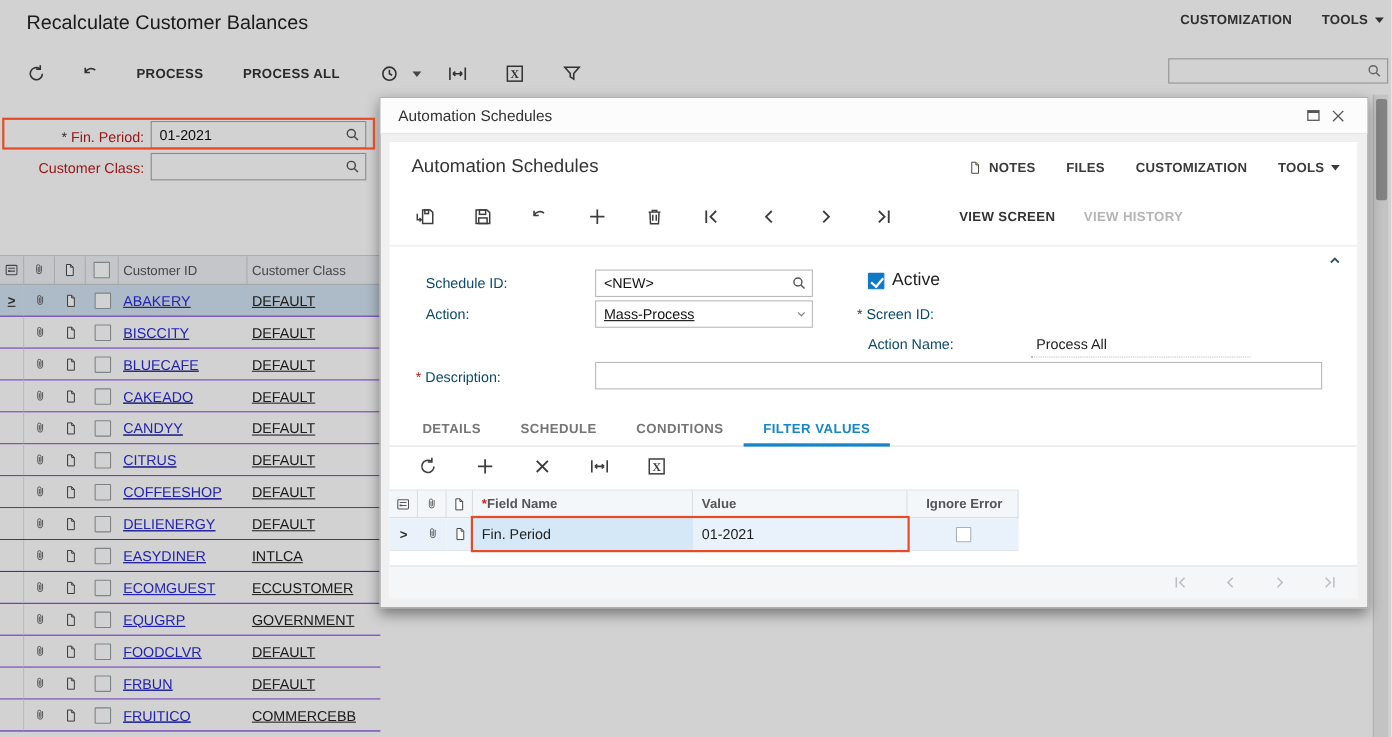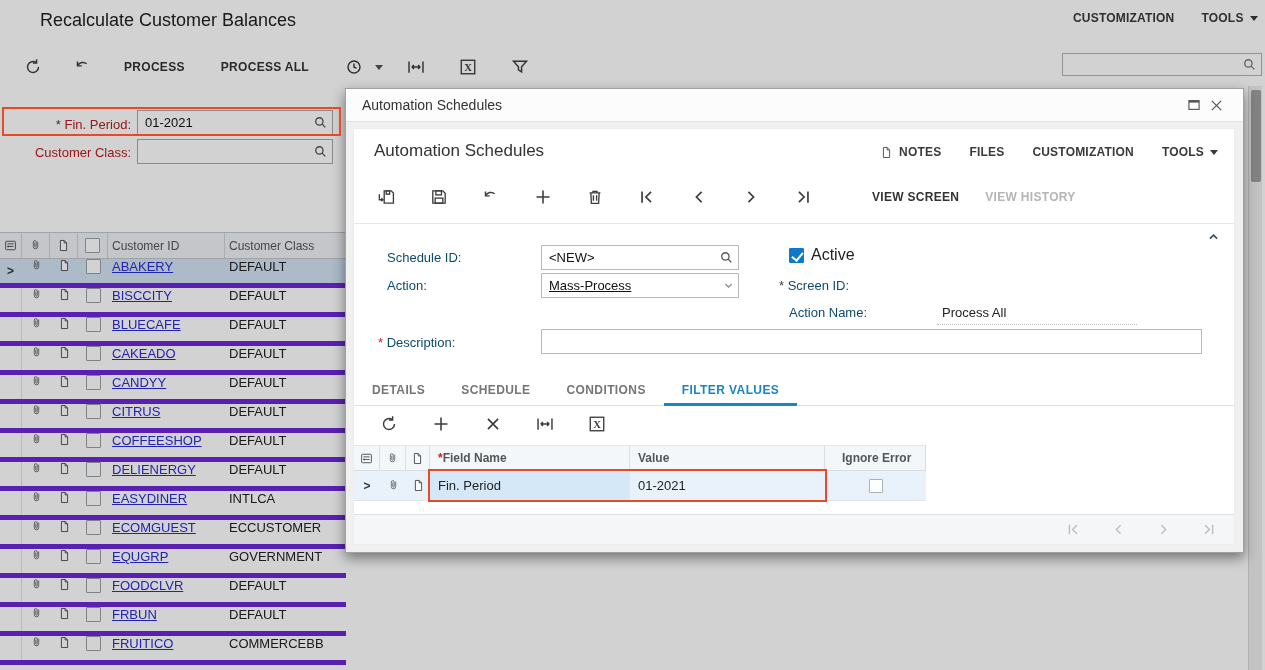--- a/index.html
+++ b/index.html
@@ -12,21 +12,21 @@
   *{box-sizing:border-box;margin:0;padding:0;}
   html,body{width:1265px;height:670px;overflow:hidden;}
   body{position:relative;font-family:"Liberation Sans",sans-serif;background:#fff;color:var(--ink);}
   svg{display:block;}
   .ic16{width:18px;height:18px;}
   .ic14{width:15px;height:15px;}
   .ic12{width:13px;height:13px;}
 
   
   .screen{position:absolute;inset:0;background:#fff;z-index:1;}
-  .page-title{position:absolute;left:24px;top:10px;font-size:18px;color:#222;margin-left:16px;}
+  .page-title{position:absolute;left:24px;top:10px;font-size:18px;color:#222;}
   .top-menu{position:absolute;top:11px;left:1073px;display:flex;gap:27px;align-items:center;
             font-size:12px;font-weight:700;letter-spacing:.2px;color:#3a3a3a;}
   .menu-item{display:flex;align-items:center;gap:6px;cursor:pointer;}
   .caret{width:0;height:0;border-left:4px solid transparent;border-right:4px solid transparent;border-top:5px solid currentColor;}
 
   .main-toolbar{position:absolute;left:20px;top:52px;height:30px;display:flex;align-items:center;}
   .tb-icon{display:flex;align-items:center;justify-content:center;width:26px;height:26px;}
   .tb-text{font-size:12px;font-weight:700;letter-spacing:.3px;color:#333;padding:0 4px;}
   .gap24{margin-left:24px;} .gap28{margin-left:28px;} .gap20{margin-left:20px;} .gap26{margin-left:26px;} .gap8{margin-left:8px;}
 
@@ -49,21 +49,21 @@
   .customers{position:absolute;left:0;top:232px;width:346px;bottom:0;border-top:1px solid #c2c7cc;overflow:hidden;}
   .chead{display:flex;height:26px;background:#eef1f4;border-bottom:1px solid #c3c8cd;align-items:center;
          font-size:12px;color:#555;}
   .chead .c{border-right:1px solid #ccd1d6;height:100%;display:flex;align-items:center;}
   .c{flex:none;display:flex;align-items:center;}
   .c.w22{width:22px;justify-content:center;}
   .c.w28{width:28px;justify-content:center;}
   .c.w30{width:30px;justify-content:center;}
   .c.cid{width:117px;padding-left:4px;}
   .c.ccls{width:121px;padding-left:4px;}
-  .crow{display:flex;height:29px;align-items:flex-start;background:#fff;border-bottom:5px solid #6d28d9;font-size:13px;}
+  .crow{display:flex;height:29px;align-items:center;background:#fff;border-bottom:1px solid #6d28d9;font-size:13px;text-decoration:underline;}
   .crow.selected{background:#d3e3f3;}
   .crow .arrow{width:22px;justify-content:center;border-right:1px solid #e0e3e6;height:100%;display:flex;align-items:center;
                font-weight:700;color:#333;font-size:12px;}
   .crow.selected .arrow::before{content:">";}
   .checkbox{width:15px;height:15px;border:1px solid #9aa0a6;background:#fff;border-radius:1px;position:relative;}
   .checkbox.checked{background:var(--cbblue);border-color:var(--cbblue);}
   .checkbox.checked::after{content:"";position:absolute;left:4px;top:1px;width:5px;height:9px;
     border-right:2px solid #fff;border-bottom:2px solid #fff;transform:rotate(40deg);}
   .crow a{color:var(--link);text-decoration:underline;}
   .crow .ccls{color:#222;}
@@ -95,21 +95,21 @@
 
   .f-label{position:absolute;font-size:13px;color:#0c4a6e;}
   .textbox{position:absolute;height:25px;background:#fff;border:1px solid #b9b9b9;display:flex;align-items:center;
            font-size:13px;color:#111;padding:0 4px 0 7px;}
   .textbox .val{flex:1;white-space:nowrap;overflow:hidden;}
   .plain-val{position:absolute;font-size:13px;color:#222;}
   .dotted{position:absolute;border-bottom:1px dotted #bdbdbd;}
   .active-wrap{position:absolute;display:flex;align-items:center;gap:7px;font-size:16px;color:#222;}
 
   .tabs-row{position:absolute;left:0;right:0;top:248px;height:29px;border-bottom:1px solid #e2e2e2;
-            display:flex;}
+            display:flex;padding-left:12px;}
   .tab{padding:0 18px;font-size:12px;font-weight:700;letter-spacing:.4px;color:#757575;line-height:27px;height:29px;}
   .tab.active{color:var(--accent);border-bottom:3px solid var(--accent);}
 
   .sub-toolbar{position:absolute;left:22px;top:282px;display:flex;gap:26px;align-items:center;height:26px;}
 
   .fgrid{position:absolute;left:0;top:316px;width:572px;}
   .fg-head{display:flex;height:26px;background:#f4f7f9;border-top:1px solid #e3e7ea;border-bottom:1px solid #d9dee3;
            align-items:center;font-size:12px;font-weight:700;color:#555;}
   .fg-head .fc{border-right:1px solid #d9dee3;height:100%;display:flex;align-items:center;}
   .fc{flex:none;display:flex;align-items:center;}

